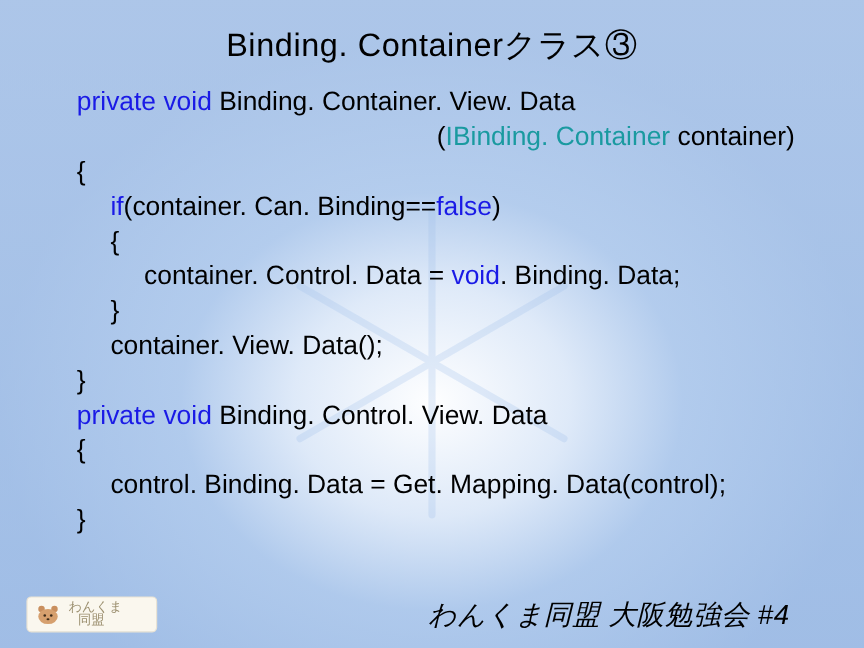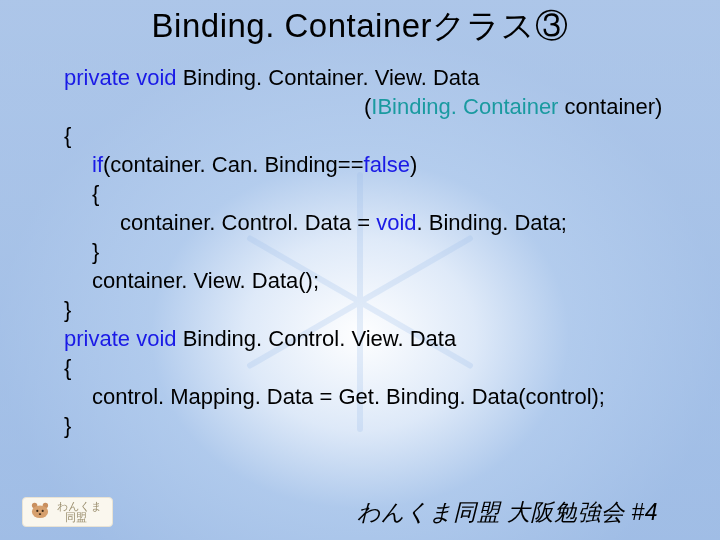--- a/index.html
+++ b/index.html
@@ -44,22 +44,22 @@
     border-radius:3px;
   }
   .content {
     position: relative;
     z-index: 2;
     width: 100%;
     height: 100%;
   }
   .title {
     text-align: center;
-    font-size: 33px;
-    padding-top: 4px;
+    font-size: 27px;
+    padding-top: 20px;
     padding-bottom: 14px;
     color: #000;
     letter-spacing: 0.5px;
   }
   .code {
     padding: 0 34px;
     font-size: 22px;
     line-height: 1.32;
     color: #000;
     font-family: Arial, "MS PGothic", sans-serif;
@@ -74,25 +74,25 @@
     position: absolute;
     left: 0; right: 0; bottom: 0;
     height: 48px;
     display: flex;
     align-items: center;
     justify-content: space-between;
     padding: 0 22px 8px 22px;
   }
   .logo {
     display: flex;
-    align-items: flex-start;
+    align-items: center;
     gap: 6px;
     background: #faf7ee;
     border-radius: 4px;
-    padding: 3px 10px 3px 6px;
+    padding: 3px 28px 3px 6px;
     border: 1px solid #e9e3d4;
   }
   .bear {
     width: 22px; height: 18px;
     position: relative;
   }
   .bear svg { display:block; }
   .logo-text {
     display: flex;
     flex-direction: column;
@@ -136,21 +136,21 @@
     <div class="ind2">
       <span>container. Control. Data = </span><span class="kw-blue">void</span><span>. Binding. Data;</span>
     </div>
     <div class="ind1">}</div>
     <div class="ind1">container. View. Data();</div>
     <div>}</div>
     <div>
       <span class="kw-blue">private</span><span> </span><span class="kw-blue">void</span><span> Binding. Control. View. Data</span>
     </div>
     <div>{</div>
-    <div class="ind1">control. Mapping. Data = Get. Binding. Data(control);</div>
+    <div class="ind1">control. Binding. Data = Get. Mapping. Data(control);</div>
     <div>}</div>
   </div>
 
   <div class="footer">
     <div class="logo">
       <span class="bear">
         <svg viewBox="0 0 24 20" width="22" height="18">
           <circle cx="6" cy="5" r="3" fill="#c98f5e"></circle>
           <circle cx="18" cy="5" r="3" fill="#c98f5e"></circle>
           <ellipse cx="12" cy="12" rx="9" ry="7" fill="#d6a06e"></ellipse>

